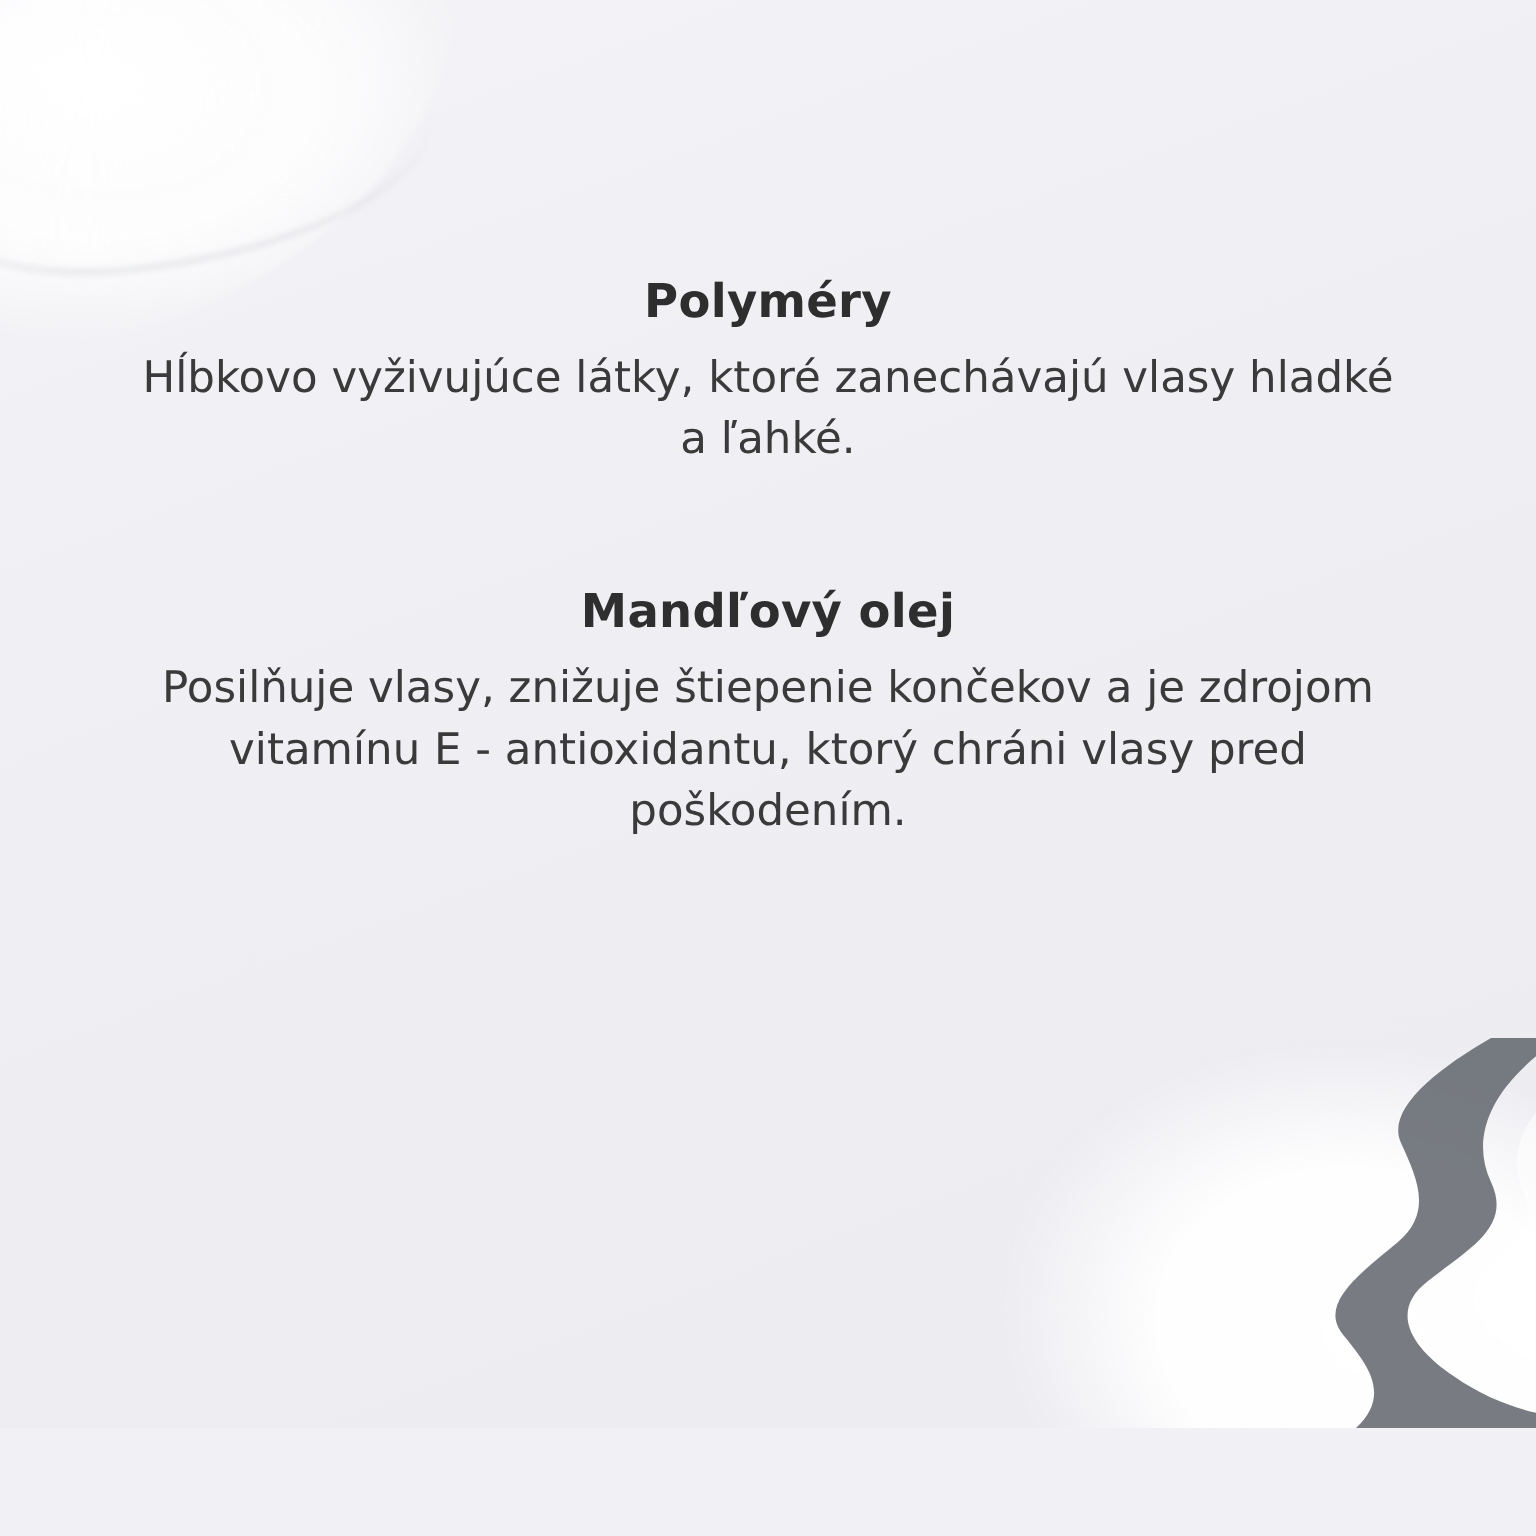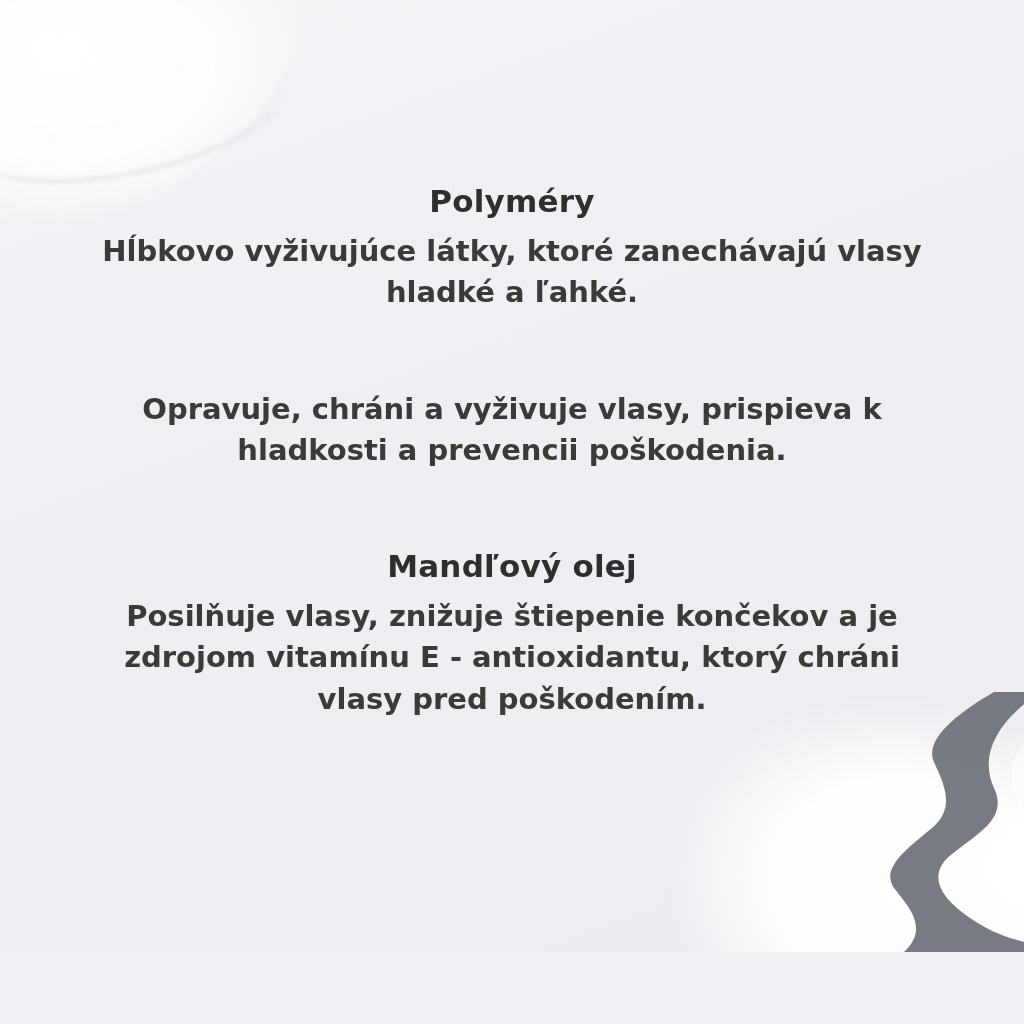--- a/index.html
+++ b/index.html
@@ -100,21 +100,21 @@
     font-size: 31px;
     font-weight: 700;
     color: #2e2e2e;
     letter-spacing: 0.2px;
     margin: 0 0 10px 0;
     line-height: 1.25;
   }
 
   .ing-desc {
     font-size: 29px;
-    font-weight: 700;
+    font-weight: 400;
     color: #3a3a3a;
     line-height: 1.42;
     margin: 0 auto;
     max-width: 840px;
   }
 
   .block-2 .ing-desc { max-width: 760px; }
   .block-3 .ing-desc { max-width: 810px; }
 </style>
 </head>
@@ -135,21 +135,20 @@
   </div>
 
   <div class="content">
 
     <div class="block block-1">
       <h2 class="ing-title">Polyméry</h2>
       <p class="ing-desc">Hĺbkovo vyživujúce látky, ktoré zanechávajú vlasy hladké a ľahké.</p>
     </div>
 
     <div class="block block-2">
-      <p class="ing-desc">Opravuje, chráni a vyživuje vlasy, prispieva k hladkosti a prevencii poškodenia.</p>
     </div>
 
     <div class="block block-3">
       <h2 class="ing-title">Mandľový olej</h2>
       <p class="ing-desc">Posilňuje vlasy, znižuje štiepenie končekov a je zdrojom vitamínu E - antioxidantu, ktorý chráni vlasy pred poškodením.</p>
     </div>
 
   </div>
 </div>
 

